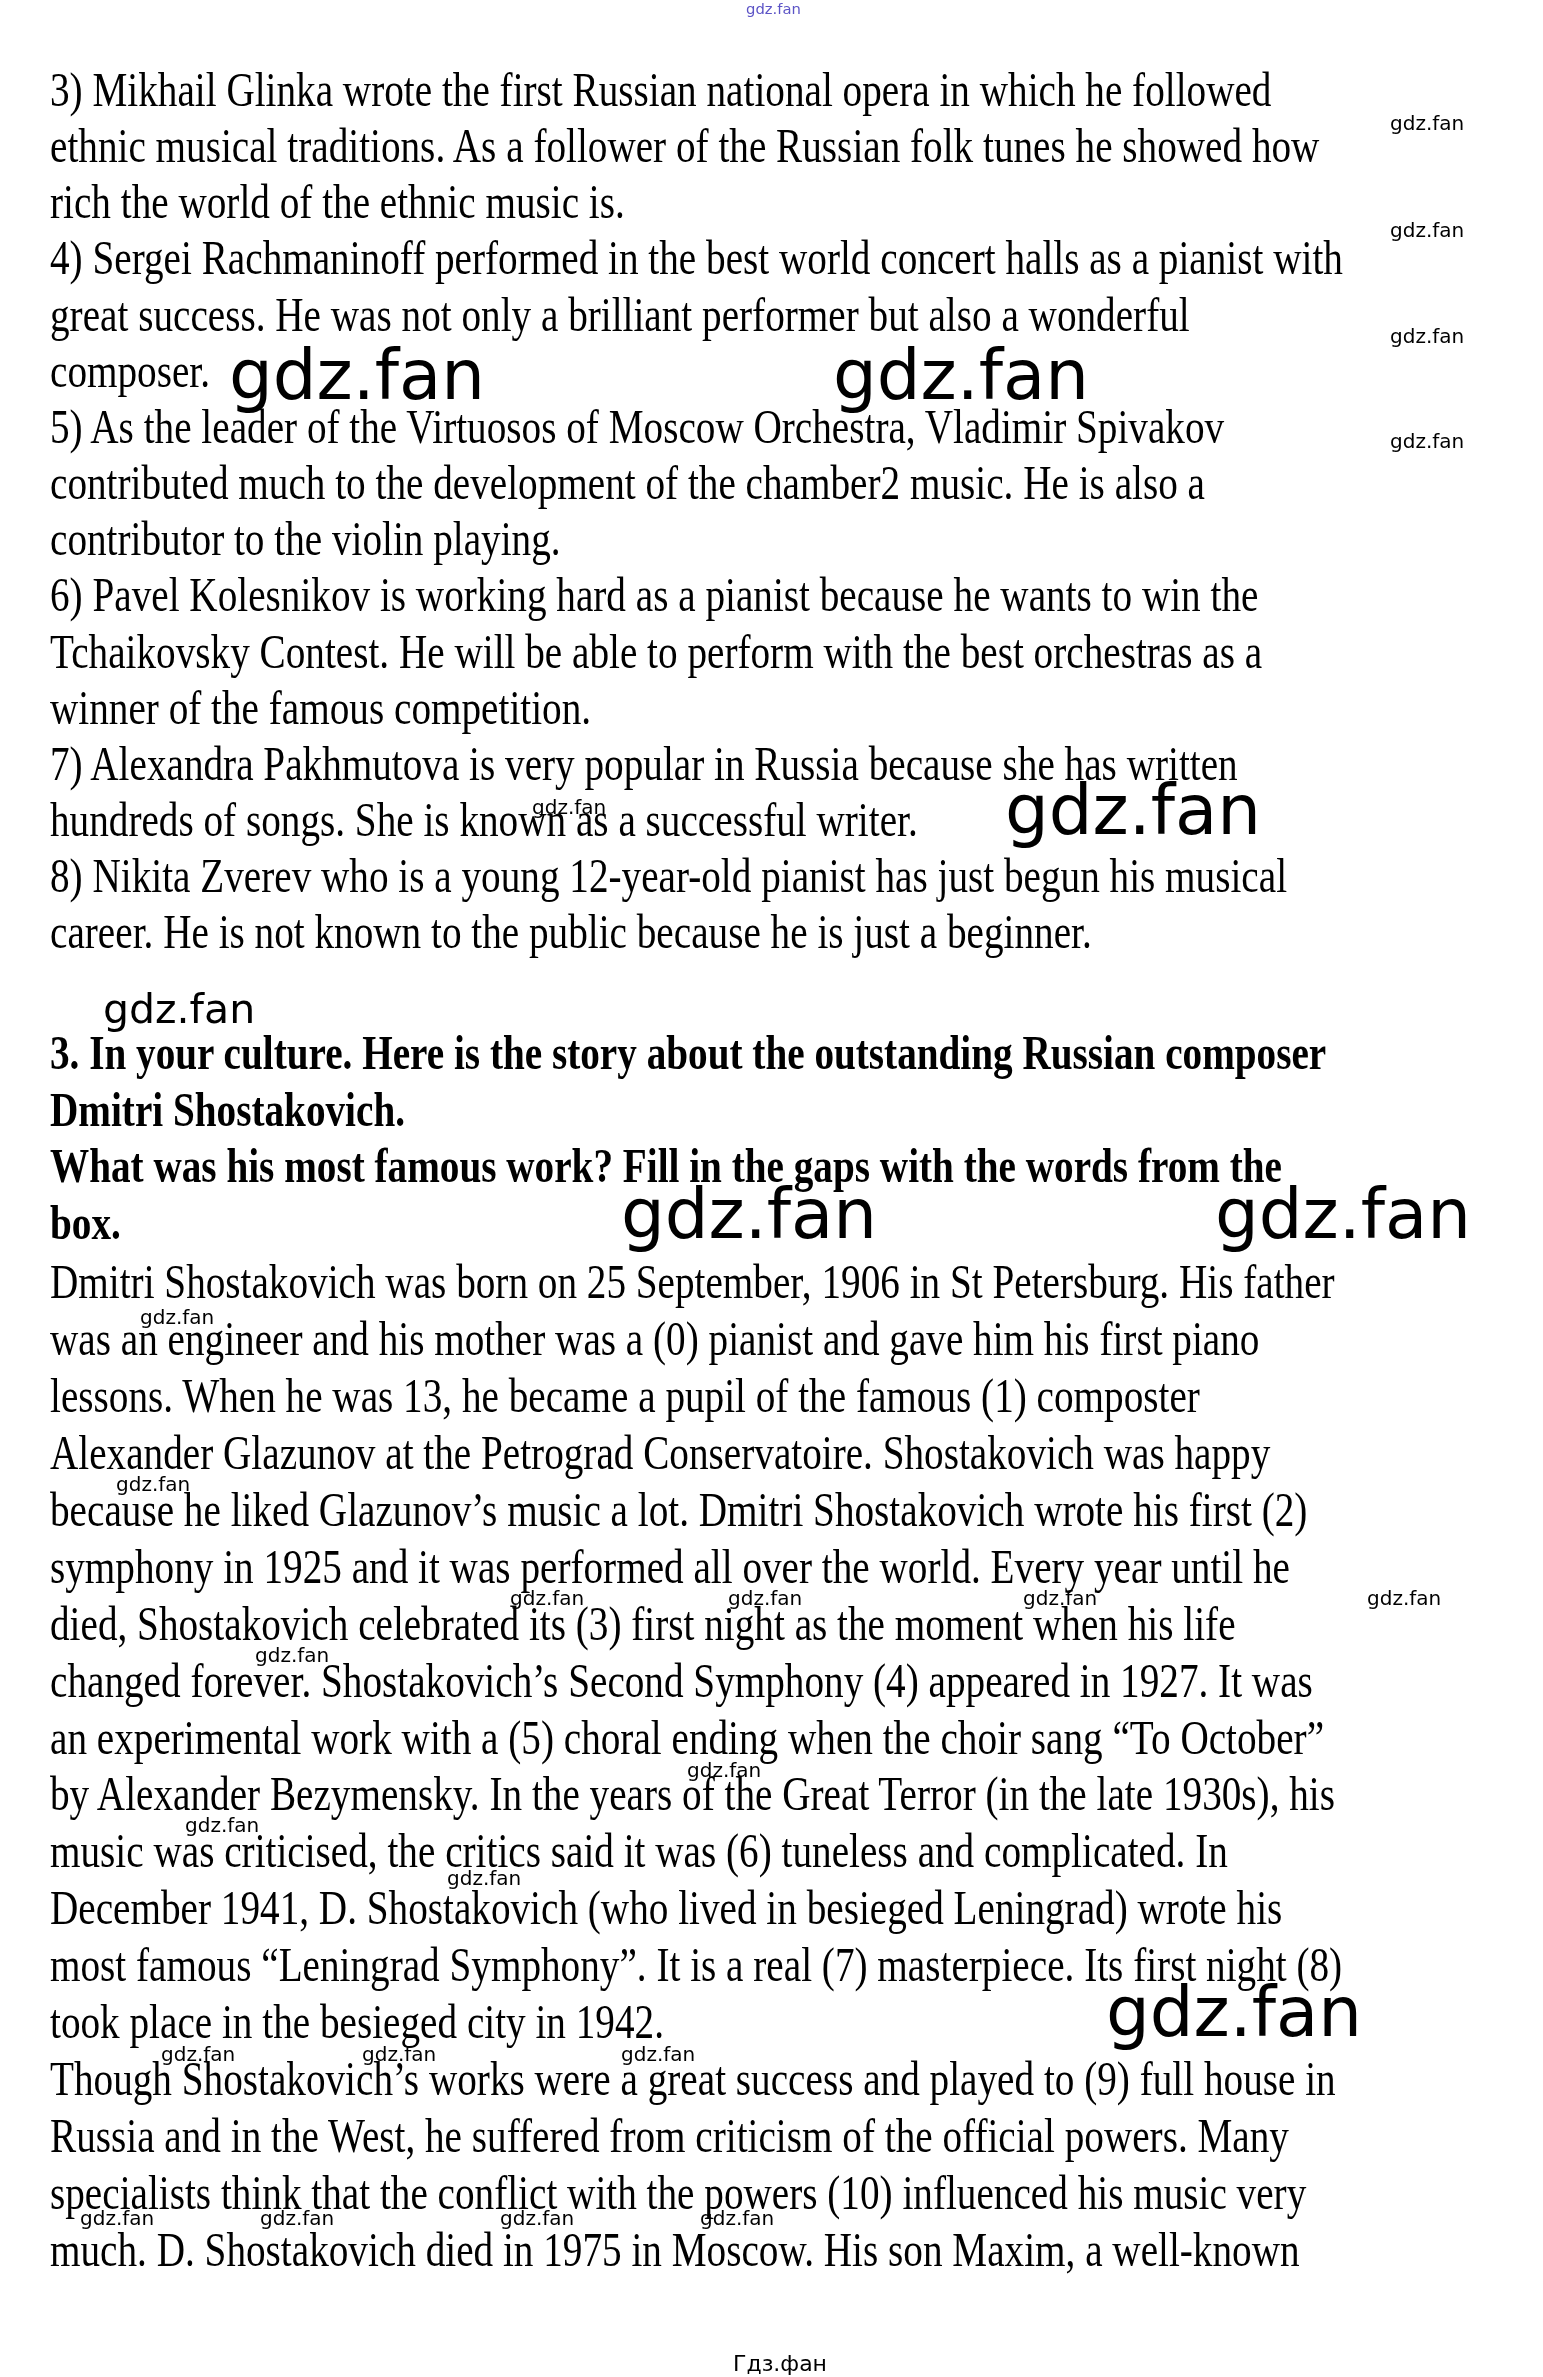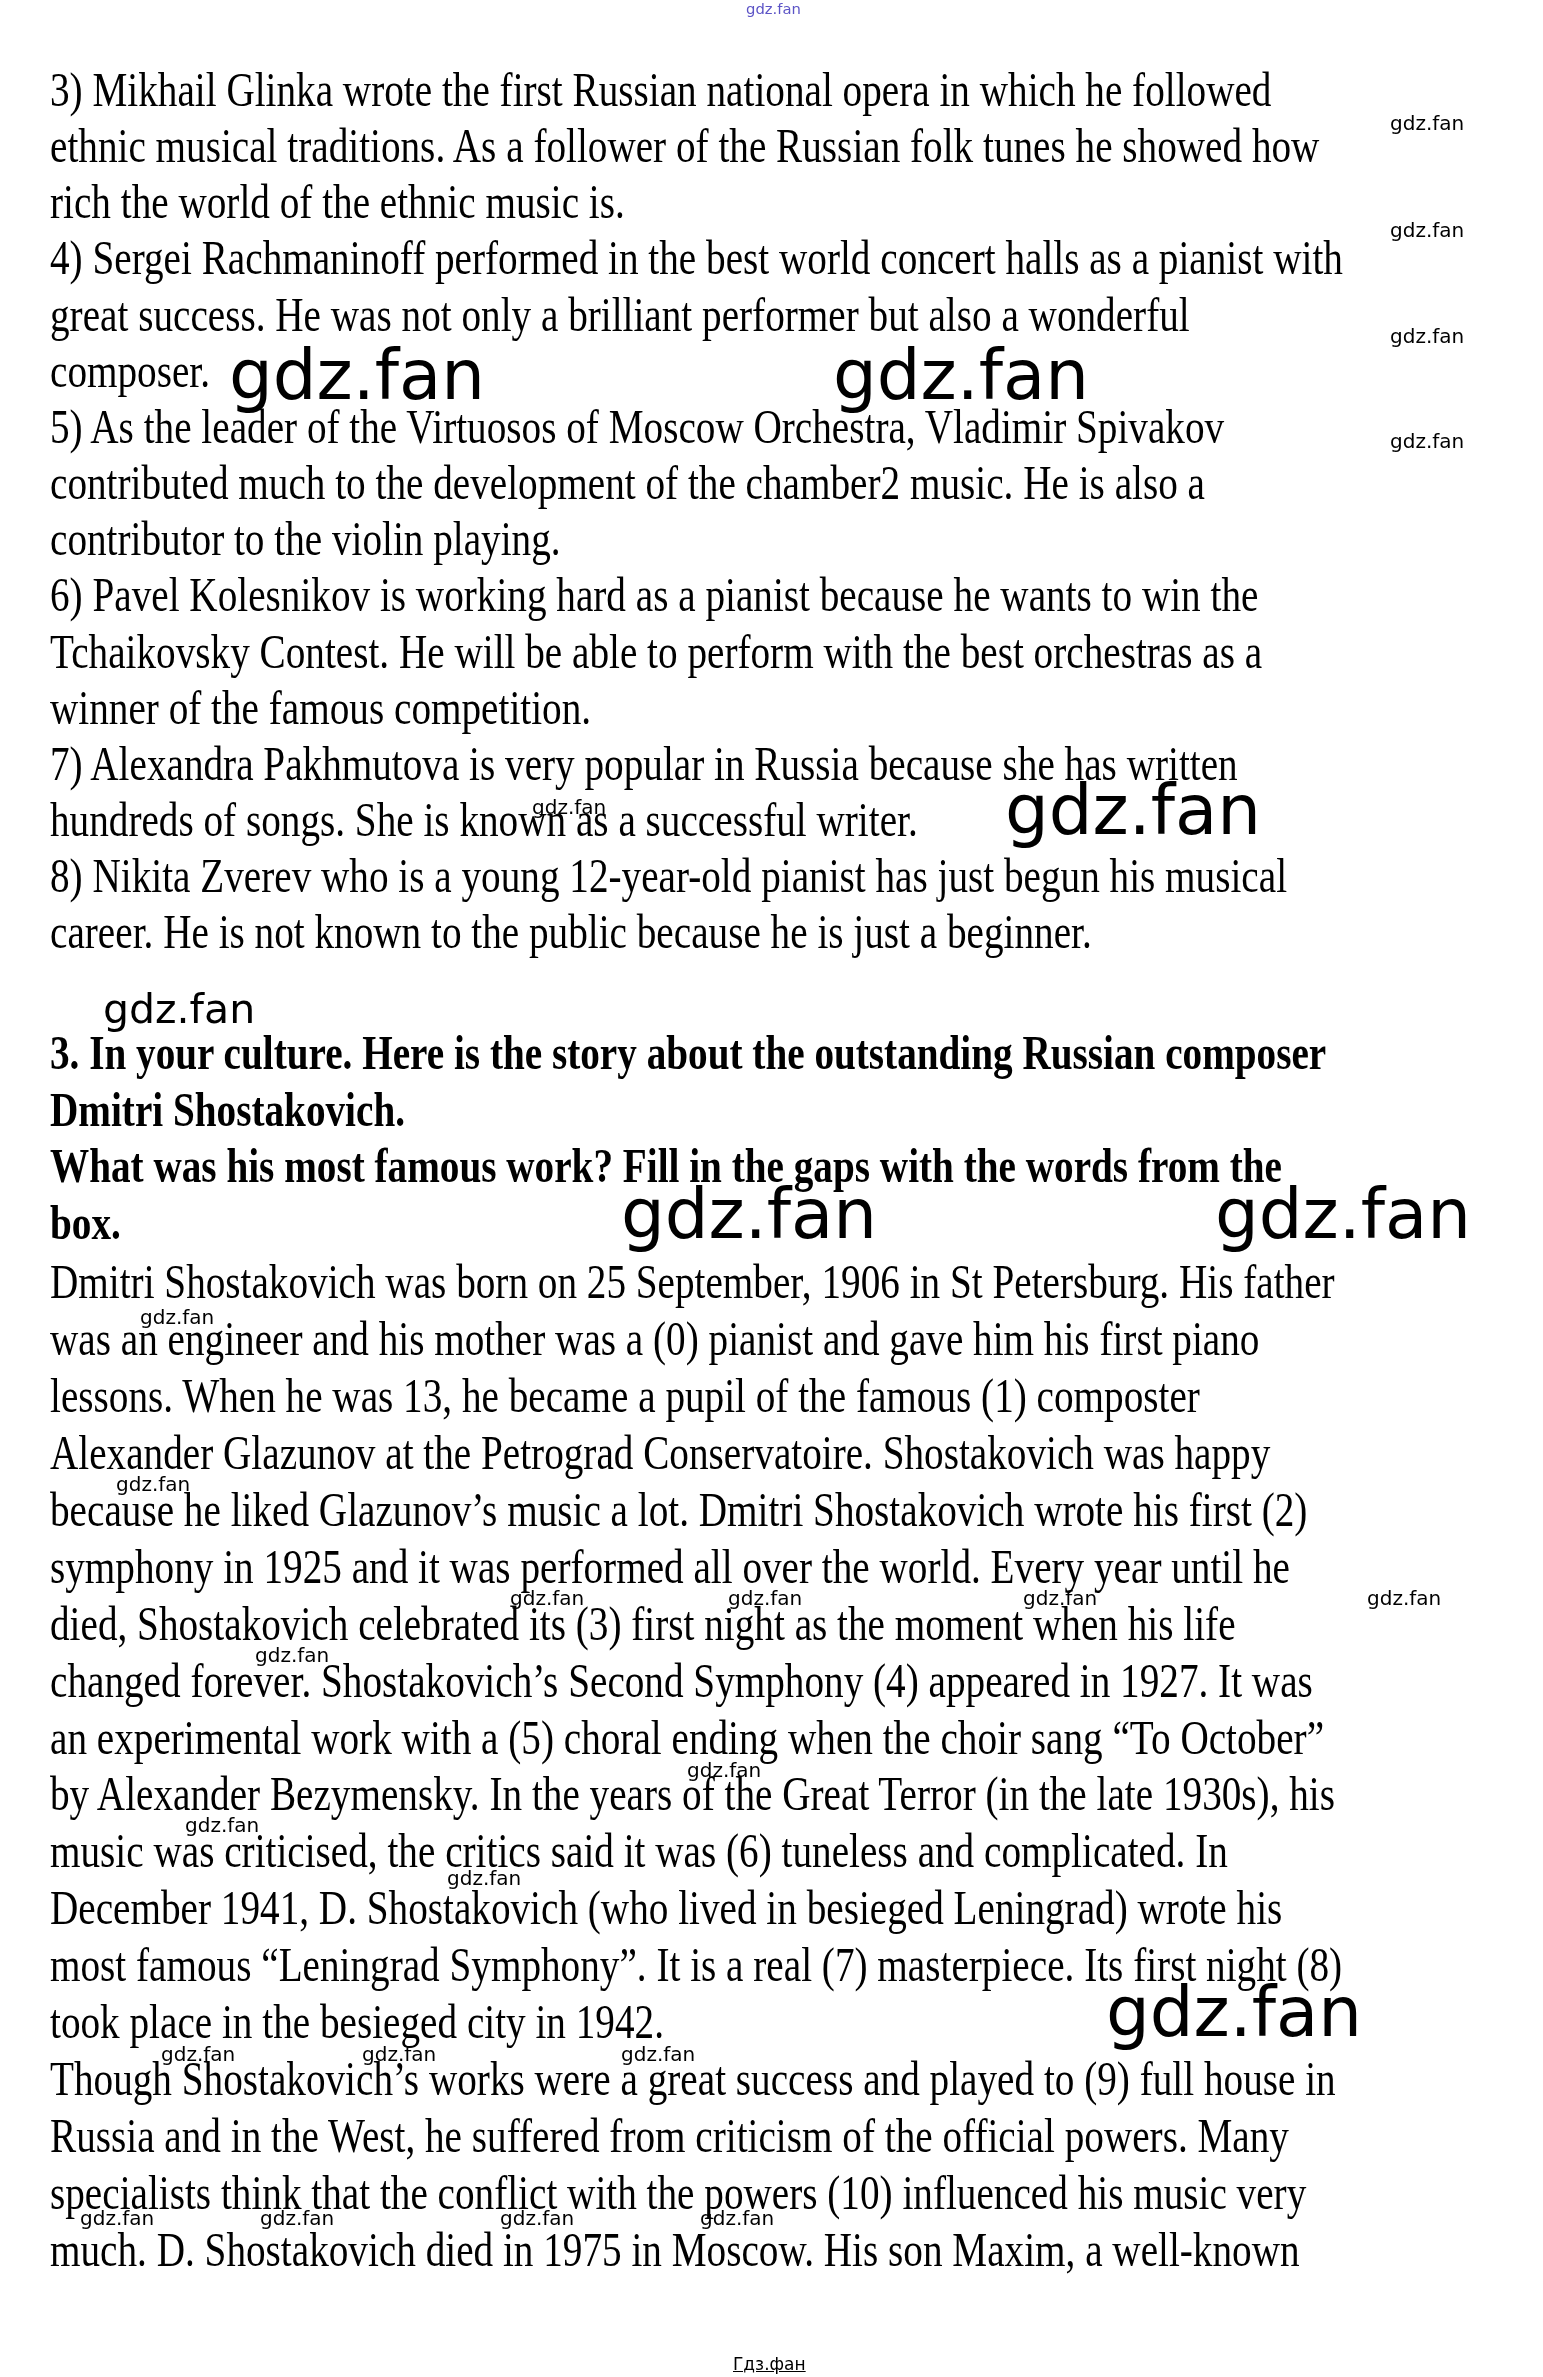--- a/index.html
+++ b/index.html
@@ -23,21 +23,21 @@
   .wm {
     position:absolute;
     font-family:"DejaVu Sans", sans-serif;
     white-space:nowrap;
     color:#000000;
   }
   .wm-small  { font-size:20px; line-height:20px; }
   .wm-med    { font-size:41px; line-height:41px; }
   .wm-big    { font-size:69px; line-height:69px; }
   .wm-top    { font-size:14.8px; line-height:14.8px; color:#4b42c0; opacity:0.9; }
-  .wm-footer { font-size:17px; line-height:24.4px;text-decoration:underline; }
+  .wm-footer { font-size:22px; line-height:24.4px; }
 </style>
 </head>
 <body>
 
 <span class="wm wm-top" style="left:746px; top:1.5px;">gdz.fan</span>
 
 <div class="tblock">
     <div class="tline" style="top: 65px;">3) Mikhail Glinka wrote the first Russian national opera in which he followed</div>
     <div class="tline" style="top: 121px;">ethnic musical traditions. As a follower of the Russian folk tunes he showed how</div>
     <div class="tline" style="top: 177px;">rich the world of the ethnic music is.</div>

